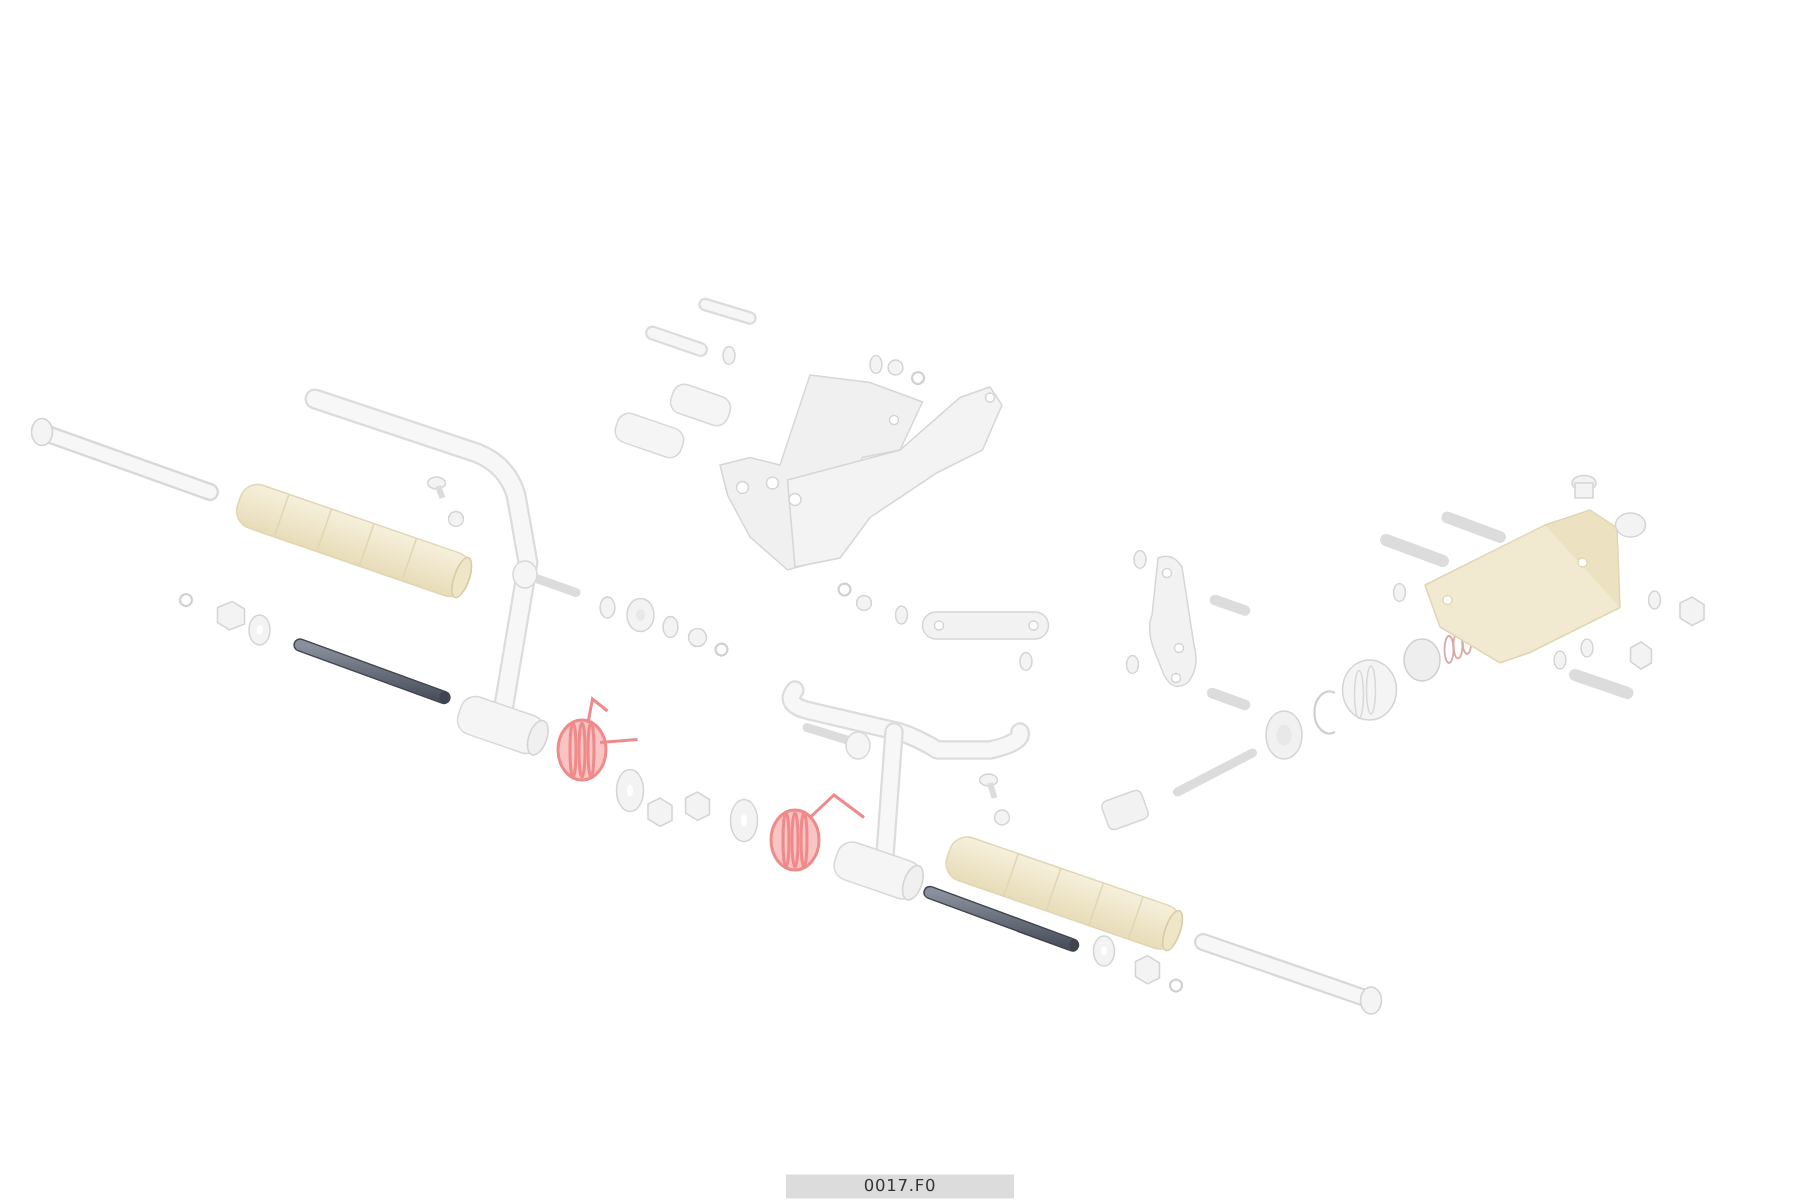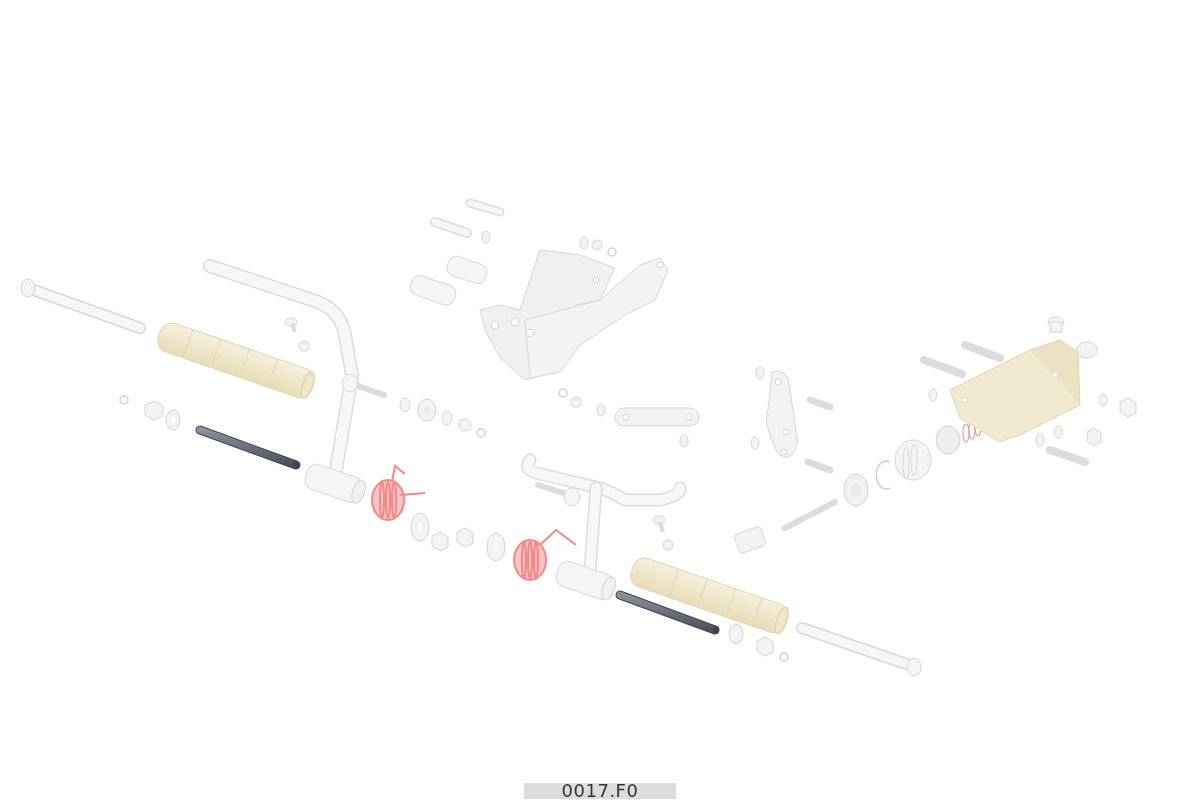--- a/index.html
+++ b/index.html
@@ -1,21 +1,21 @@
 <!DOCTYPE html>
 <html><head>
   <meta charset="utf-8">
   <style>
     html, body { margin: 0; padding: 0; background: #ffffff; }
     body { width: 1200px; height: 800px; position: relative; overflow: hidden; font-family: "DejaVu Sans", sans-serif; }
     #diagram { position: absolute; left: 0; top: 0; width: 1200px; height: 800px; }
     .label-bar {
       position: absolute; left: 524px; top: 783px; width: 152px; height: 16px;
       background: #dcdcdc; color: #333; font-family: "DejaVu Sans", sans-serif;
-      font-size: 18px; line-height: 16px; text-align: center; letter-spacing: 0.5px;
+      font-size: 11px; line-height: 16px; text-align: center; letter-spacing: 0.5px;
     }
   </style>
 </head>
 <body>
 
 <svg id="diagram" viewBox="0 0 1200 800" xmlns="http://www.w3.org/2000/svg">
   <defs>
     <linearGradient id="pinGrad" x1="0" y1="0" x2="0" y2="1">
       <stop offset="0" stop-color="#8a909c"></stop>
       <stop offset="0.5" stop-color="#6a707c"></stop>

